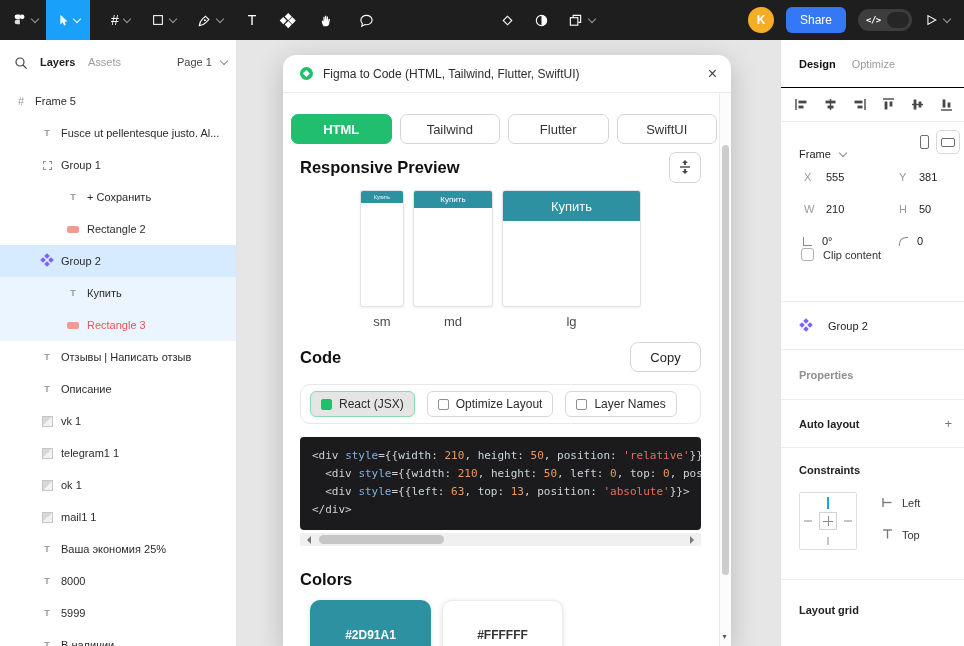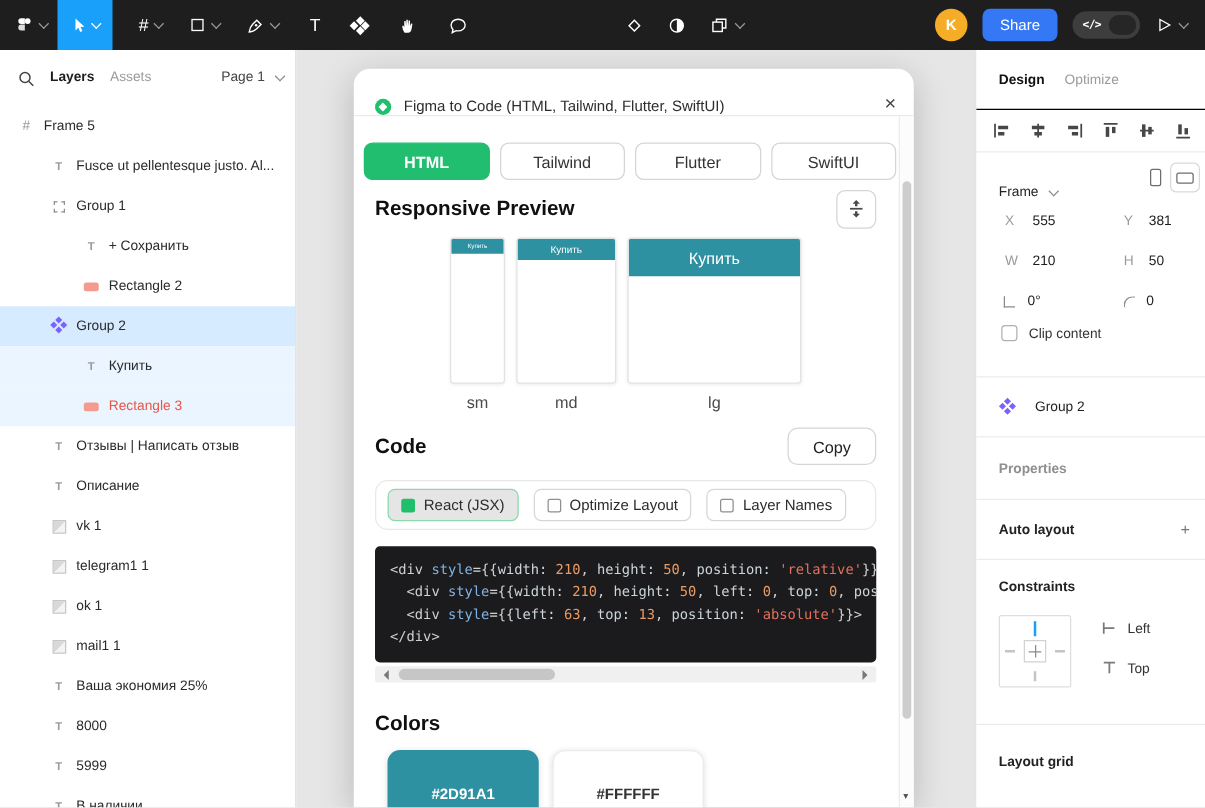--- a/index.html
+++ b/index.html
@@ -72,21 +72,21 @@
   .fr-row { position:absolute; left:0; right:0; height:18px; line-height:18px; }
   .flab  { position:absolute; left:23px; color:#9a9a9a; }
   .fval  { position:absolute; left:45px; color:#1c1c1c; }
   .flab2 { position:absolute; left:118px; color:#9a9a9a; }
   .fval2 { position:absolute; left:138px; color:#1c1c1c; }
   .icon-angle { position:absolute; left:22px; top:5px; width:9px; height:9px; border-left:1.4px solid #8a8a8a; border-bottom:1.4px solid #8a8a8a; }
   .icon-radius { position:absolute; left:118px; top:5px; width:9px; height:9px; border-top:1.4px solid #8a8a8a; border-left:1.4px solid #8a8a8a; border-top-left-radius:7px; }
   .rot-val { position:absolute; left:41px; color:#1c1c1c; }
   .rad-val { position:absolute; left:136px; color:#1c1c1c; }
   .checkbox { width:13px; height:13px; border:1.3px solid #b0b0b0; border-radius:3px; background:#fff; }
-  .fr-clip { position:absolute; left:20px; top:138px; display:flex; align-items:center; gap:9px; color:#333; }
+  .fr-clip { position:absolute; left:20px; top:126px; display:flex; align-items:center; gap:9px; color:#333; }
   .rs-sel { height:48px; border-bottom:1px solid #ececec; display:flex; align-items:center; gap:8px; padding-left:18px; color:#222; font-weight:500; }
   .rs-props { height:50px; border-bottom:1px solid #ececec; line-height:50px; padding-left:18px; color:#8f8f8f; font-weight:600; }
   .rs-auto { height:48px; border-bottom:1px solid #ececec; display:flex; align-items:center; justify-content:space-between; padding:0 12px 0 18px; color:#222; font-weight:600; }
   .plus { color:#777; font-size:13px; font-weight:400; }
   .rs-constraints { position:relative; height:132px; border-bottom:1px solid #ececec; }
   .cst-label { position:absolute; top:16px; left:18px; font-weight:600; color:#222; }
   .cst-widget { position:absolute; top:44px; left:18px; width:58px; height:58px; border:1px solid #dedede; border-radius:2px; background:#fff; }
   .cw-tick { position:absolute; background:#c4c4c4; }
   .cw-top    { left:27px; top:4px;  width:2px; height:12px; background:#18A0FB; }
   .cw-bottom { left:27px; bottom:4px; width:2px; height:8px; }
@@ -95,21 +95,21 @@
   .cw-center { position:absolute; left:19px; top:19px; width:18px; height:18px; border:1px solid #d2d2d2; }
   .cw-center::before, .cw-center::after { content:""; position:absolute; background:#8a8a8a; }
   .cw-center::before { left:7.5px; top:3px; width:1.4px; height:10px; }
   .cw-center::after  { left:3px; top:7.5px; width:10px; height:1.4px; }
   .cst-dd { position:absolute; left:100px; display:flex; align-items:center; gap:8px; color:#333; }
   .cst-h { top:48px; } .cst-v { top:80px; }
   .rs-grid { height:60px; display:flex; align-items:center; padding-left:18px; color:#222; font-weight:600; }
 
   
   .modal { position:absolute; left:283px; top:55px; width:448px; height:591px; background:#fff; border-radius:13px 13px 0 0; box-shadow:0 6px 28px rgba(0,0,0,.20); overflow:hidden; z-index:30; }
-  .m-title { height:38px; display:flex; align-items:flex-end; padding:0 14px 0 17px; border-bottom:1px solid #eaeaea; }
+  .m-title { height:38px; display:flex; align-items:center; padding:0 14px 0 17px; border-bottom:1px solid #eaeaea; }
   .m-dot { width:13px; height:13px; border-radius:50%; background:#1FBF6B; position:relative; margin-right:10px; }
   .m-dot::after { content:""; position:absolute; inset:4.2px; background:#fff; transform:rotate(45deg); }
   .m-title-text { font-size:12px; font-weight:500; color:#2d2d2d; }
   .m-close { margin-left:auto; font-size:16px; color:#444; line-height:1; cursor:default; }
   .m-body { position:absolute; top:38px; left:0; right:12px; bottom:0; }
   .m-tabs { position:absolute; top:10px; left:8px; width:426px; display:flex; gap:8px;margin-top:11px; }
   .mtab { flex:1; height:30px; border:1px solid #d5d5d5; border-radius:7px; background:#fff; font:500 13px "Liberation Sans",sans-serif; color:#333; }
   .mtab.on { background:#22BE6F; border-color:#22BE6F; color:#fff; font-weight:700; }
   .m-sec-head { position:absolute; left:17px; right:18px; display:flex; align-items:center; justify-content:space-between; }
   .m-h2 { font-size:16.5px; font-weight:700; color:#101010; }

